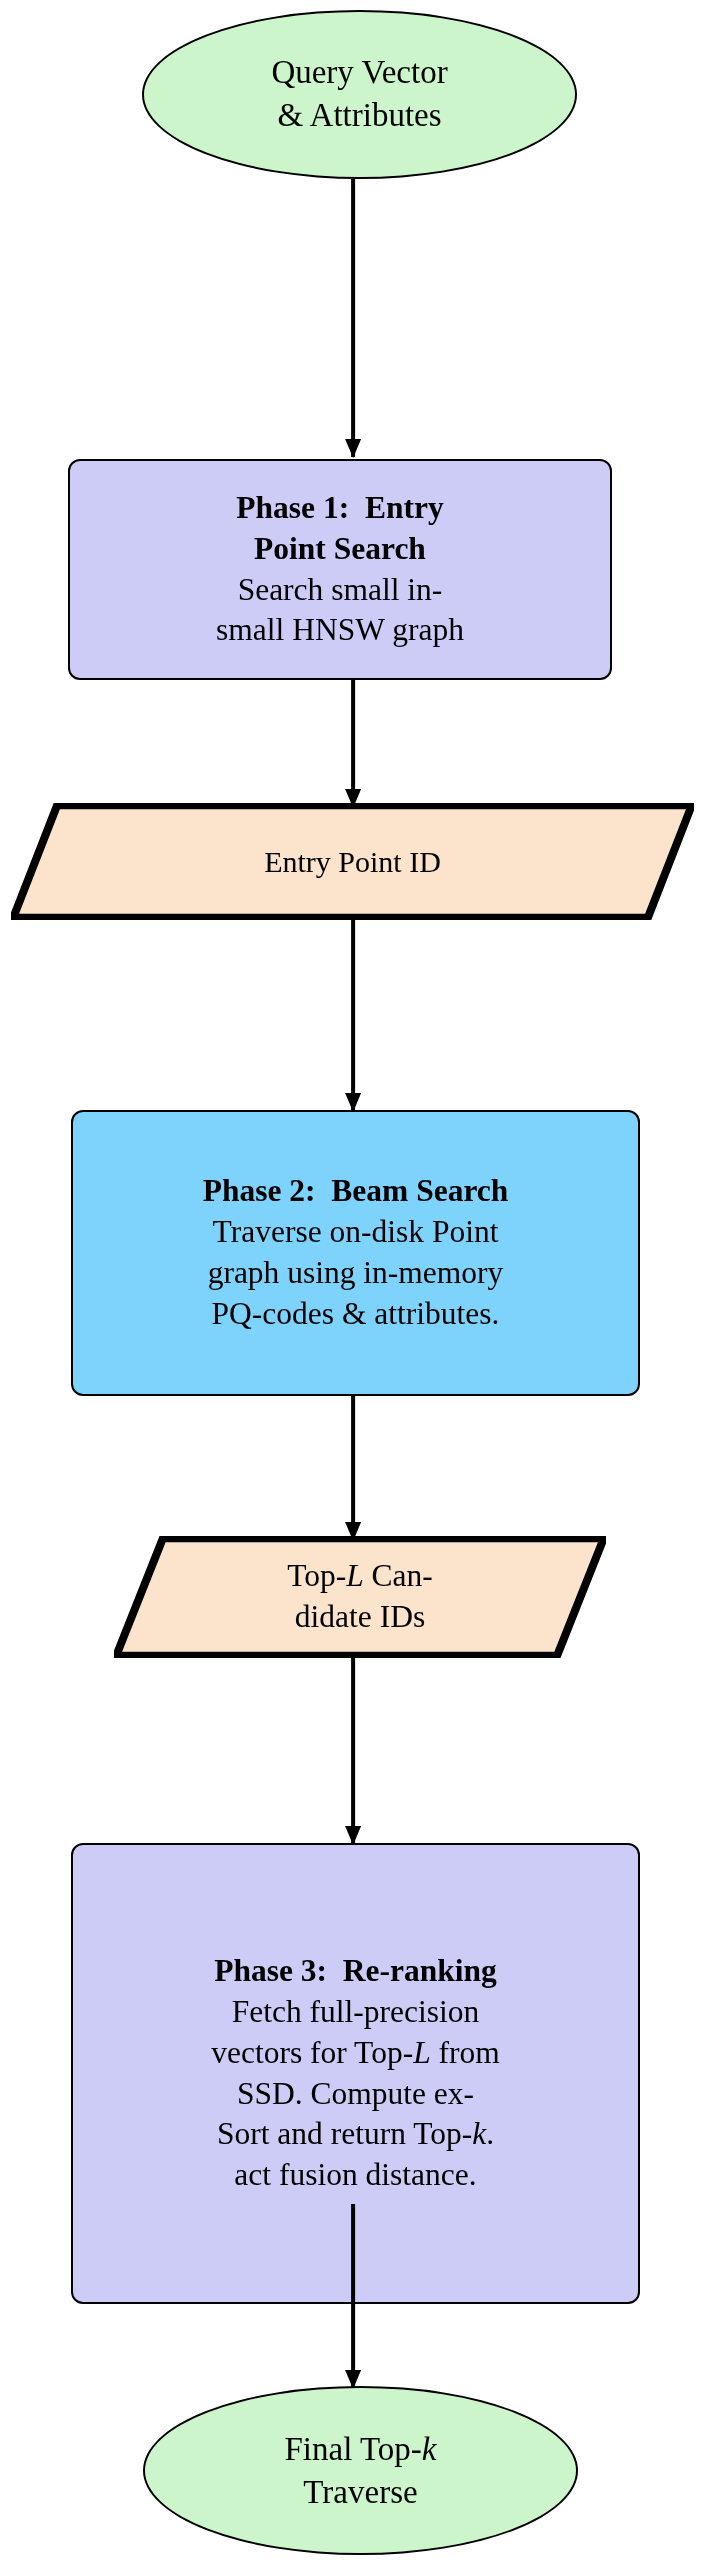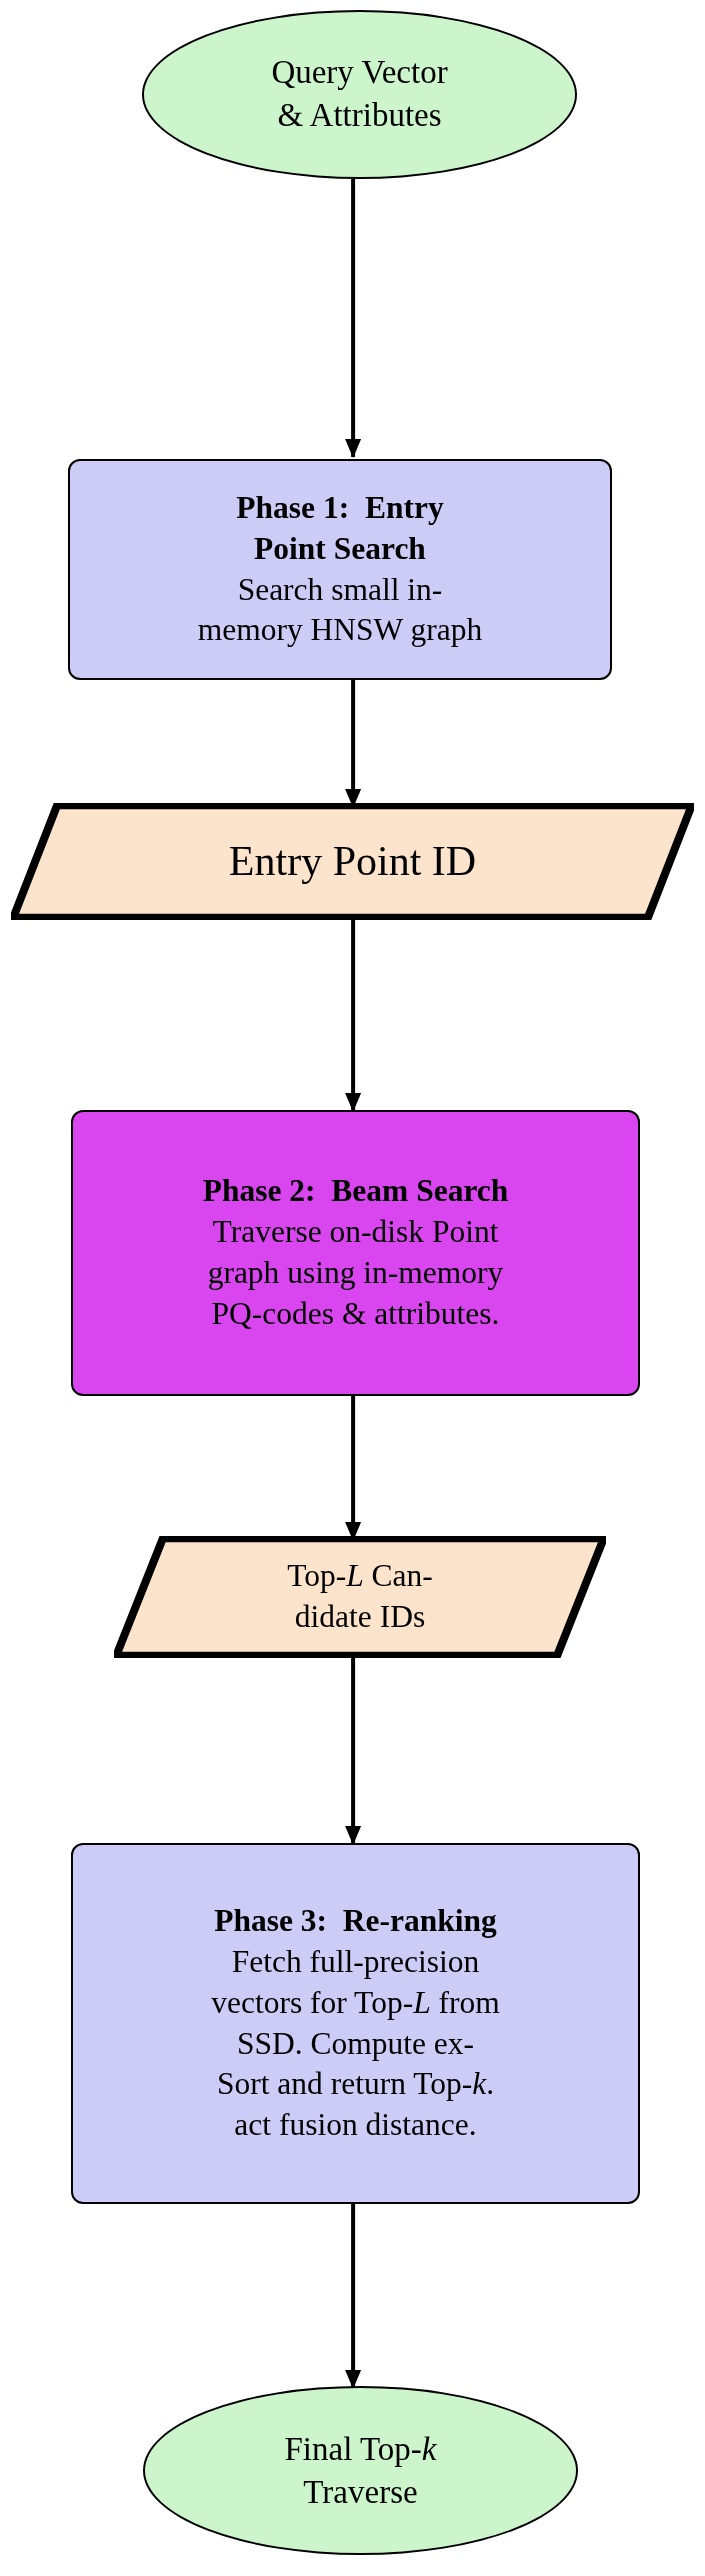--- a/index.html
+++ b/index.html
@@ -102,42 +102,42 @@
 
   <div class="arrow" style="top:179px; height:278px;">
     <div class="head"></div>
   </div>
 
   <div class="process" style="left:68px; top:459px; width:544px; height:221px; background:#CCCCF7;">
     <div class="node-text" style="font-size:31.5px;">
       <span class="line bold">Phase 1:  Entry</span>
       <span class="line bold">Point Search</span>
       <span class="line">Search small in-</span>
-      <span class="line">memory HNSW graph</span>
+      <span class="line">small HNSW graph</span>
     </div>
   </div>
 
   <div class="arrow" style="top:680px; height:127px;">
     <div class="head"></div>
   </div>
 
   <div class="data-shape" style="left:11px; top:803px; width:683px; height:117px;">
     <svg viewBox="0 0 1258 215" preserveAspectRatio="none">
       <polygon points="85,4 1254,4 1173,211 4,211" fill="#FCE3CB" stroke="#000000" stroke-width="8" stroke-linejoin="miter" vector-effect="non-scaling-stroke"></polygon>
     </svg>
-    <div class="node-text" style="font-size:42px;">
+    <div class="node-text" style="font-size:30px;">
       <span class="line">Entry Point ID</span>
     </div>
   </div>
 
   <div class="arrow" style="top:918px; height:193px;">
     <div class="head"></div>
   </div>
 
-  <div class="process" style="left:71px; top:1110px; width:569px; height:286px; background:#d946ef;">
+  <div class="process" style="left:71px; top:1110px; width:569px; height:286px; background:#7dd3fc;">
     <div class="node-text" style="font-size:31.5px;">
       <span class="line bold">Phase 2:  Beam Search</span>
       <span class="line">Traverse on-disk Point</span>
       <span class="line">graph using in-memory</span>
       <span class="line">PQ-codes &amp; attributes.</span>
     </div>
   </div>
 
   <div class="arrow" style="top:1396px; height:144px;">
     <div class="head"></div>
@@ -150,21 +150,21 @@
     <div class="node-text" style="font-size:31.5px;">
       <span class="line"><span>Top-</span><span class="ital">L</span><span> Can-</span></span>
       <span class="line">didate IDs</span>
     </div>
   </div>
 
   <div class="arrow" style="top:1657px; height:187px;">
     <div class="head"></div>
   </div>
 
-  <div class="process" style="left:71px; top:1843px; width:569px; height:361px; background:#CCCCF7;">
+  <div class="process" style="left:71px; top:1843px; width:569px; height:461px; background:#CCCCF7;">
     <div class="node-text" style="font-size:31.5px;">
       <span class="line bold">Phase 3:  Re-ranking</span>
       <span class="line">Fetch full-precision</span>
       <span class="line"><span>vectors for Top-</span><span class="ital">L</span><span> from</span></span>
       <span class="line">SSD. Compute ex-</span>
       <span class="line"><span>Sort and return Top-</span><span class="ital">k</span><span>.</span></span>
       <span class="line">act fusion distance.</span>
     </div>
   </div>
 

